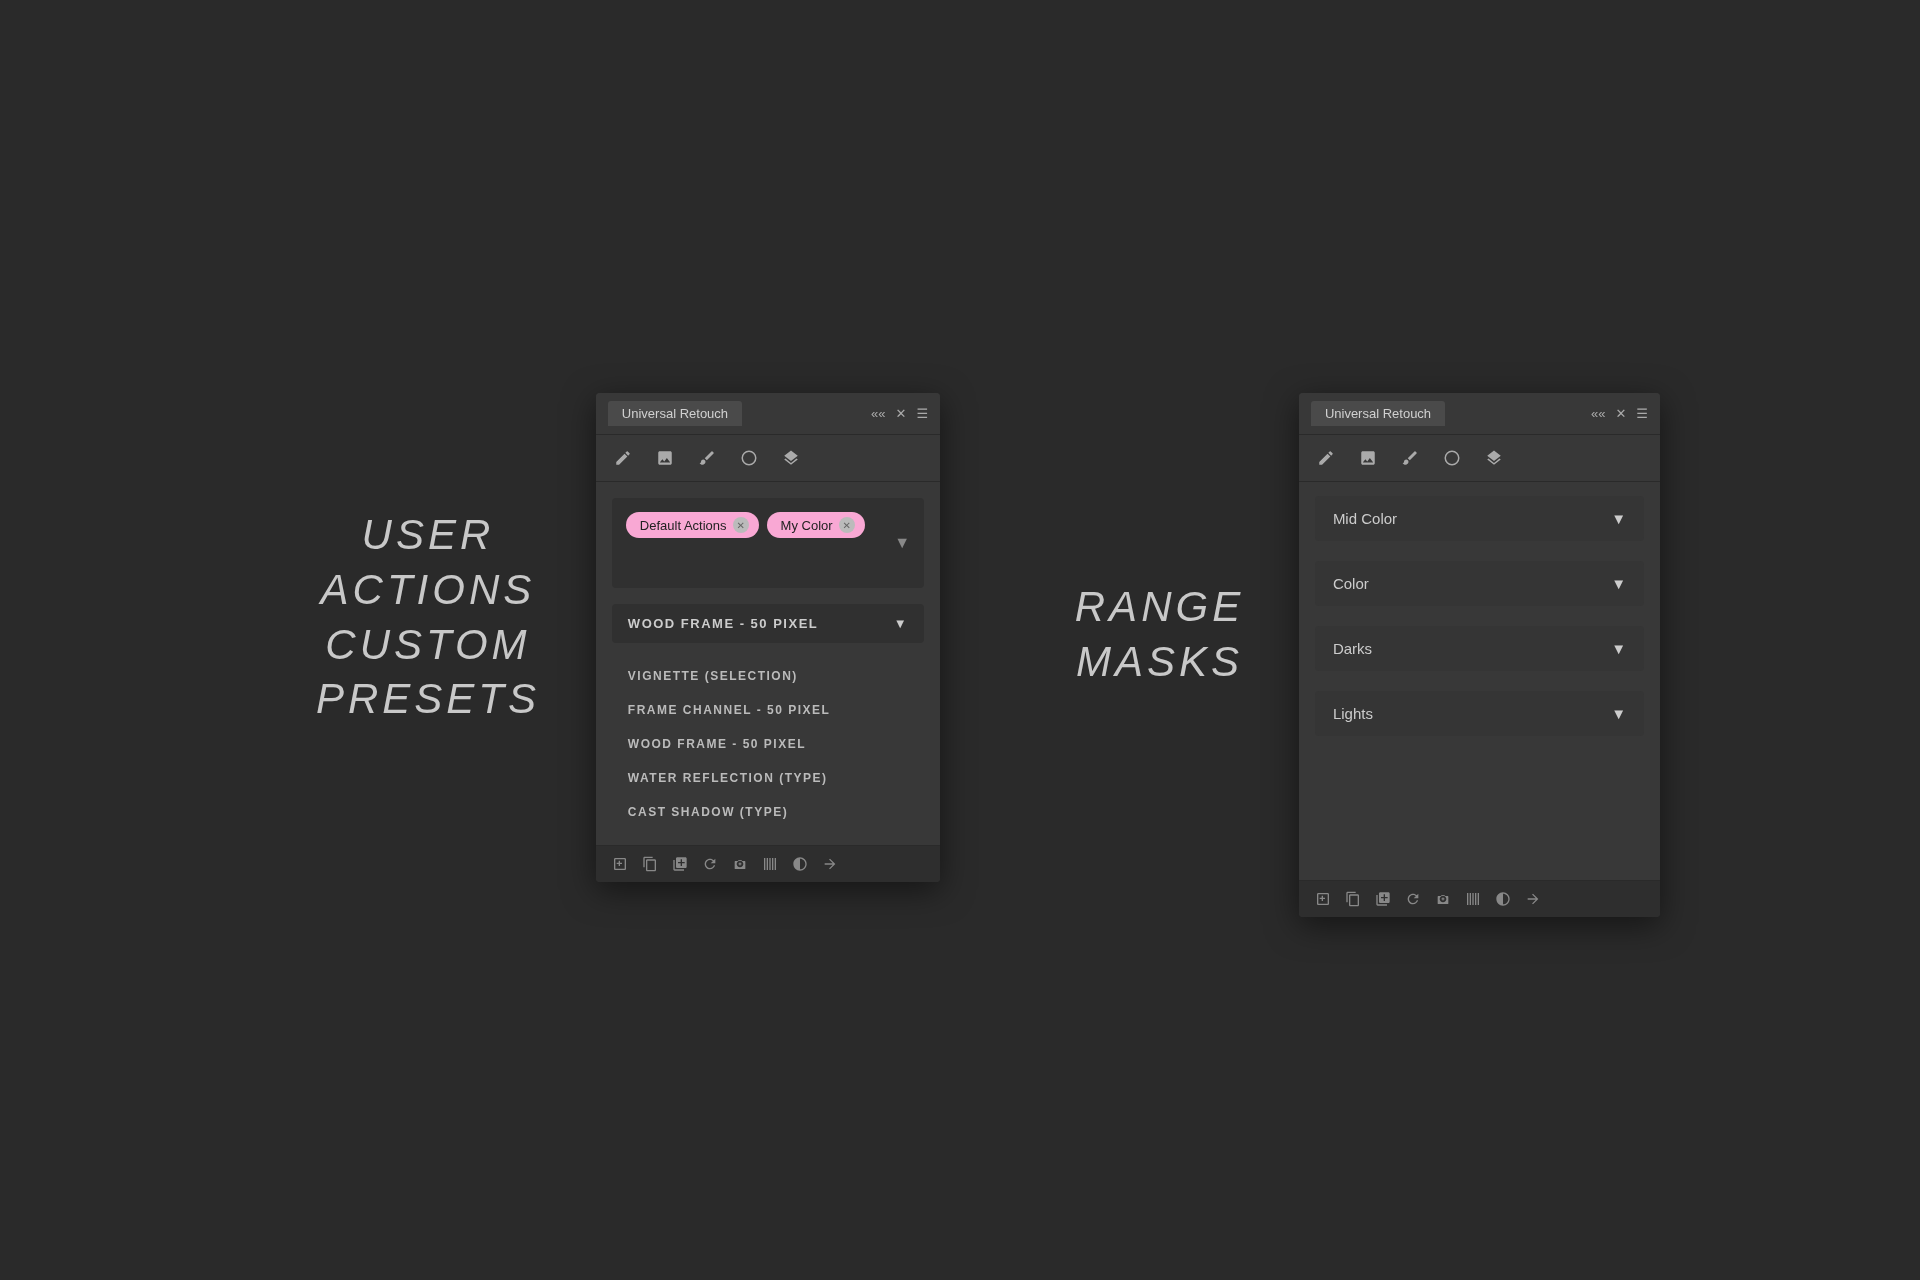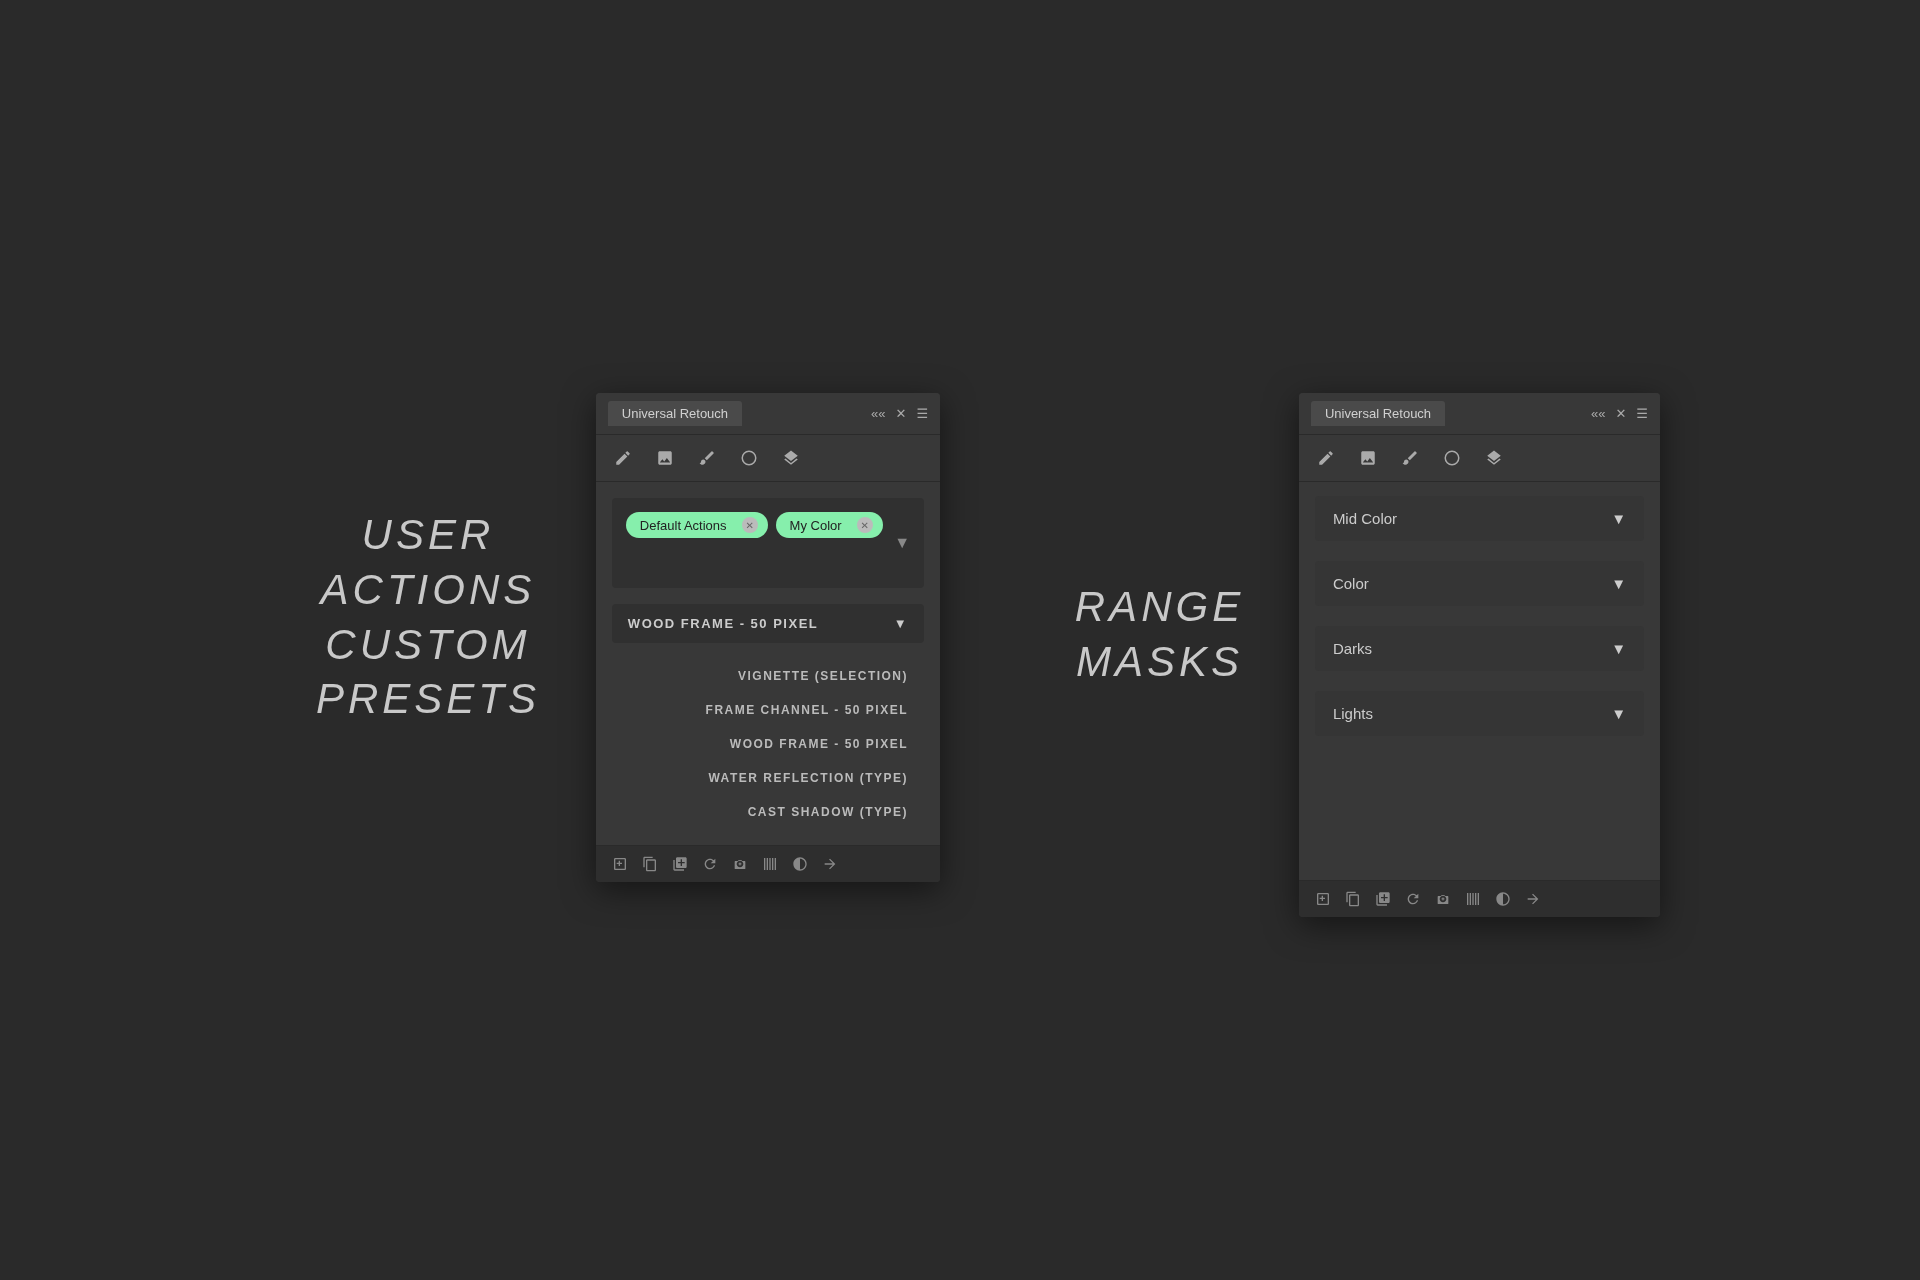--- a/index.html
+++ b/index.html
@@ -116,22 +116,22 @@
       position: relative;
       display: flex;
       flex-wrap: wrap;
       gap: 8px;
       align-content: flex-start;
     }
 
     .tag {
       display: flex;
       align-items: center;
-      gap: 15px;
-      background-color: #86efac;
+      gap: 6px;
+      background-color: #f9a8d4;
       color: #222;
       border-radius: 20px;
       padding: 5px 10px 5px 14px;
       font-size: 13px;
       font-weight: 500;
       cursor: pointer;
     }
 
     .tag-close {
       background-color: #bbb;
@@ -187,21 +187,21 @@
       background-color: #383838;
     }
 
     .action-item {
       padding: 10px 16px;
       color: #bbb;
       font-size: 12px;
       font-weight: 600;
       letter-spacing: 1.5px;
       text-transform: uppercase;
-      text-align: right;
+      text-align: left;
       cursor: pointer;
     }
 
     
     .panel-footer {
       display: flex;
       align-items: center;
       padding: 10px 16px;
       gap: 14px;
       background-color: #2e2e2e;

